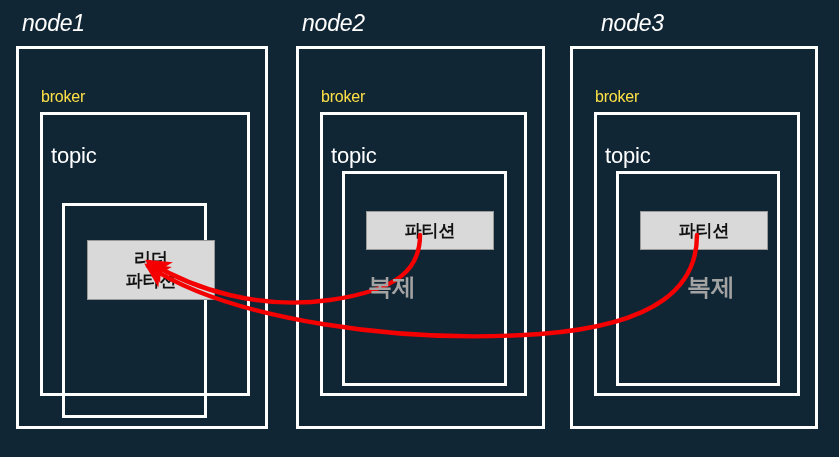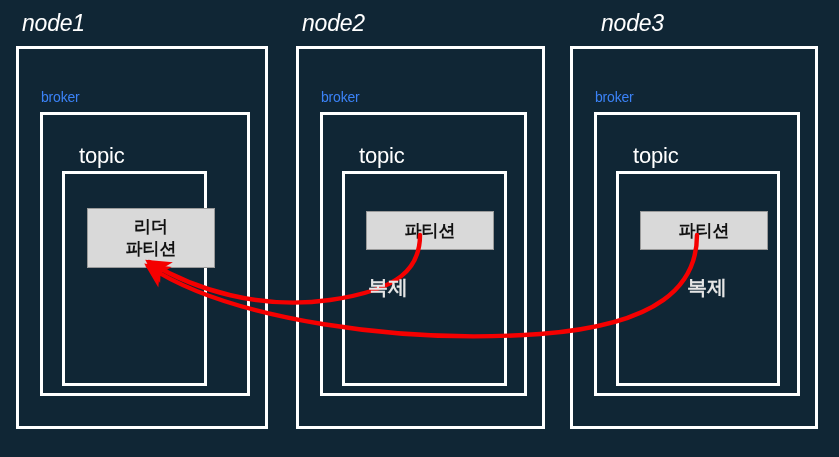--- a/index.html
+++ b/index.html
@@ -49,39 +49,39 @@
     left: 0;
     border: 3px solid #ffffff;
     box-sizing: border-box;
     background: transparent;
   }
 
   .broker-label {
     position: absolute;
     top: 36px;
     left: 22px;
-    color: #3b82f6;
-    font-size: 14px;
+    color: #fde047;
+    font-size: 16px;
     line-height: 24px;
     letter-spacing: -0.2px;
     white-space: nowrap;
   }
 
   .broker-box {
     position: absolute;
     left: 21px;
     top: 63px;
     border: 3px solid #ffffff;
     box-sizing: border-box;
   }
 
   .topic-label {
     position: absolute;
     top: 29px;
-    left: 36px;
+    left: 8px;
     color: #ffffff;
     font-size: 22px;
     line-height: 24px;
     letter-spacing: -0.2px;
     white-space: nowrap;
   }
 
   .topic-box {
     position: absolute;
     left: 19px;
@@ -111,39 +111,39 @@
     position: absolute;
     left: 0;
     top: 0;
     width: 839px;
     height: 457px;
     pointer-events: none;
   }
 
   .repl-label {
     position: absolute;
-    color: #e5e5e5;
-    font-size: 20px;
+    color: #a3a3a3;
+    font-size: 24px;
     font-weight: bold;
     line-height: 22px;
     white-space: nowrap;
   }
 </style>
 </head>
 <body>
 
 <div id="canvas">
 
   <div class="node-col" style="left:16px; width:252px;">
     <div class="node-label" style="left:6px;">node1</div>
     <div class="node-box" style="width:252px; height:383px;">
       <div class="broker-label">broker</div>
       <div class="broker-box" style="width:210px; height:284px;">
         <div class="topic-label">topic</div>
-        <div class="topic-box" style="width:145px; height:215px;">
+        <div class="topic-box" style="width:145px; height:215px;margin-top:32px;">
           <div class="partition-box" style="left:22px; top:34px; width:128px; height:60px;">리더
 파티션</div>
         </div>
       </div>
     </div>
   </div>
 
   <div class="node-col" style="left:296px; width:249px;">
     <div class="node-label" style="left:6px;text-align:right;">node2</div>
     <div class="node-box" style="width:249px; height:383px;">

